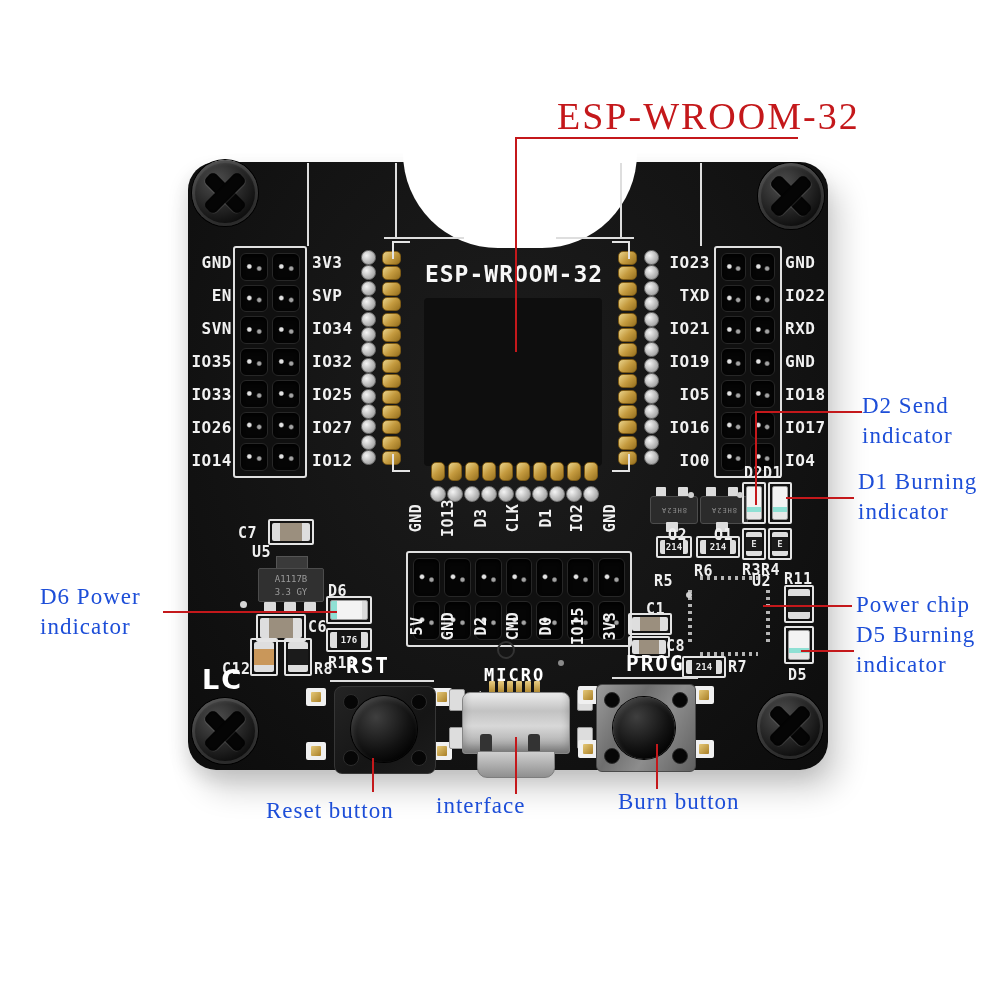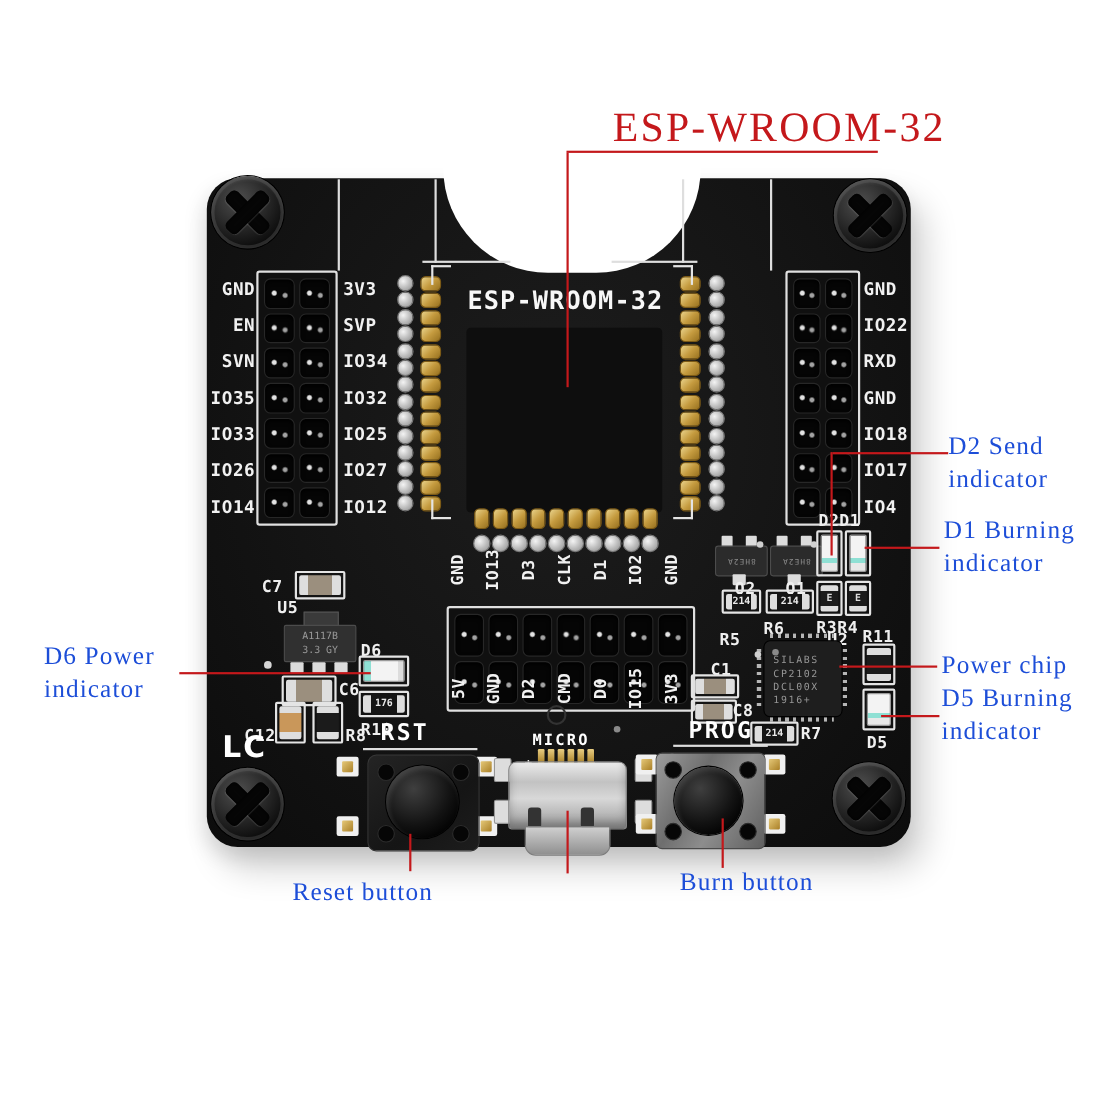--- a/index.html
+++ b/index.html
@@ -193,20 +193,43 @@
         <span>IO25</span>
       </div>
       <div class="cell">
         <span>IO27</span>
       </div>
       <div class="cell">
         <span>IO12</span>
       </div>
     </div>
 
+  <div class="plabels ra" style="left:662px;top:246px;width:48px">
+      <div class="cell">
+        <span>IO23</span>
+      </div>
+      <div class="cell">
+        <span>TXD</span>
+      </div>
+      <div class="cell">
+        <span>IO21</span>
+      </div>
+      <div class="cell">
+        <span>IO19</span>
+      </div>
+      <div class="cell">
+        <span>IO5</span>
+      </div>
+      <div class="cell">
+        <span>IO16</span>
+      </div>
+      <div class="cell">
+        <span>IO0</span>
+      </div>
+    </div>
   <div class="socket" style="left: 714px; top: 246px; width: 68px; height: 232px; grid-template-rows: repeat(7, 1fr); grid-template-columns: repeat(2, 1fr);">
       <div class="hole"></div>
       <div class="hole"></div>
       <div class="hole"></div>
       <div class="hole"></div>
       <div class="hole"></div>
       <div class="hole"></div>
       <div class="hole"></div>
       <div class="hole"></div>
       <div class="hole"></div>
@@ -479,29 +502,20 @@
   <div class="silk" style="left:784px;top:626px;width:30px;height:38px">
       <div class="ledv"></div>
     </div>
   <div class="slabel" style="left:788px;top:666px">D5</div>
 
   <div class="slabel" style="left:752px;top:572px">U2</div>
   <div class="pinstrip-h" style="left:700px;top:576px;width:58px"></div>
   <div class="pinstrip-h" style="left:700px;top:652px;width:58px"></div>
   <div class="pinstrip-v" style="left:688px;top:590px;height:52px"></div>
   <div class="pinstrip-v" style="left:766px;top:590px;height:52px"></div>
-  <div class="u2body">
-    <div class="dot"></div>
-    <div class="u2text">
-      <div>SILABS</div>
-      <div>CP2102</div>
-      <div>DCL00X</div>
-      <div>1916+</div>
-    </div>
-  </div>
 
   <div class="slabel" style="left:646px;top:600px">C1</div>
   <div class="silk" style="left:628px;top:613px;width:44px;height:22px">
       <div class="cap"></div>
     </div>
   <div class="silk" style="left:628px;top:636px;width:42px;height:22px">
       <div class="cap"></div>
     </div>
   <div class="slabel" style="left:666px;top:637px">C8</div>
   <div class="silk" style="left:682px;top:656px;width:44px;height:22px">
@@ -531,21 +545,21 @@
   <div class="padw" style="left:432px;top:742px">
       <i></i>
     </div>
   <div class="btnbase-dark" style="left:334px;top:686px;width:100px;height:86px"></div>
   <div class="btndot" style="left:343px;top:694px"></div>
   <div class="btndot" style="left:411px;top:694px"></div>
   <div class="btndot" style="left:343px;top:750px"></div>
   <div class="btndot" style="left:411px;top:750px"></div>
   <div class="btncap" style="left:351px;top:696px;width:66px;height:66px"></div>
 
-  <div class="btnlabel" style="left:484px;top:665px;font-size:14px">MICRO</div>
+  <div class="btnlabel" style="left:484px;top:665px;font-size:17px">MICRO</div>
   <div class="usbmark" style="left:477px;top:687px">+</div>
   <div class="usbmark" style="left:536px;top:687px">-</div>
   <div class="usbpins">
       <i></i>
       <i></i>
       <i></i>
       <i></i>
       <i></i>
       <i></i>
     </div>
@@ -608,18 +622,19 @@
     <div>indicator</div>
   </div>
   <div class="ann" style="left:40px;top:582px">
     <div>D6 Power</div>
     <div>indicator</div>
   </div>
   <div class="ann" style="left:266px;top:796px">
     <div>Reset button</div>
   </div>
   <div class="ann" style="left:436px;top:791px">
+    <div>interface</div>
   </div>
   <div class="ann" style="left:618px;top:787px">
     <div>Burn button</div>
   </div>
 
 </div>
 
 </body></html>

